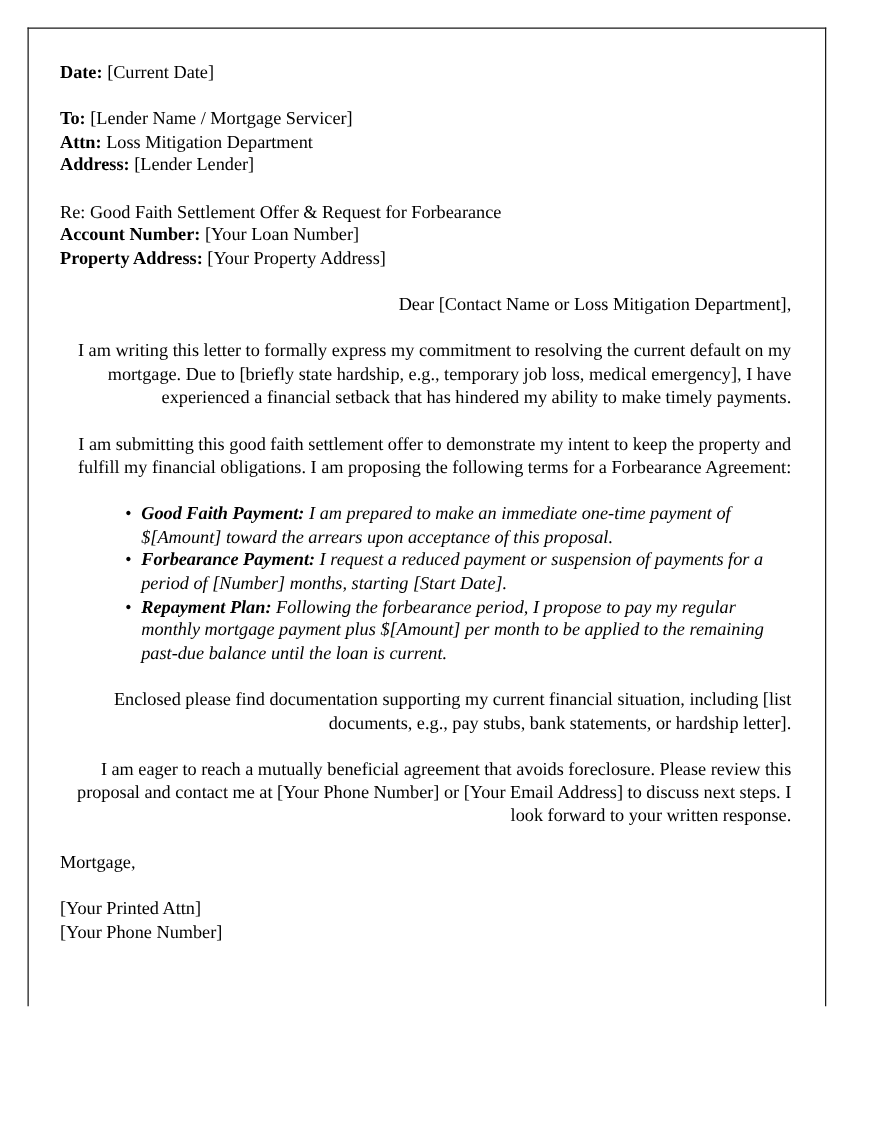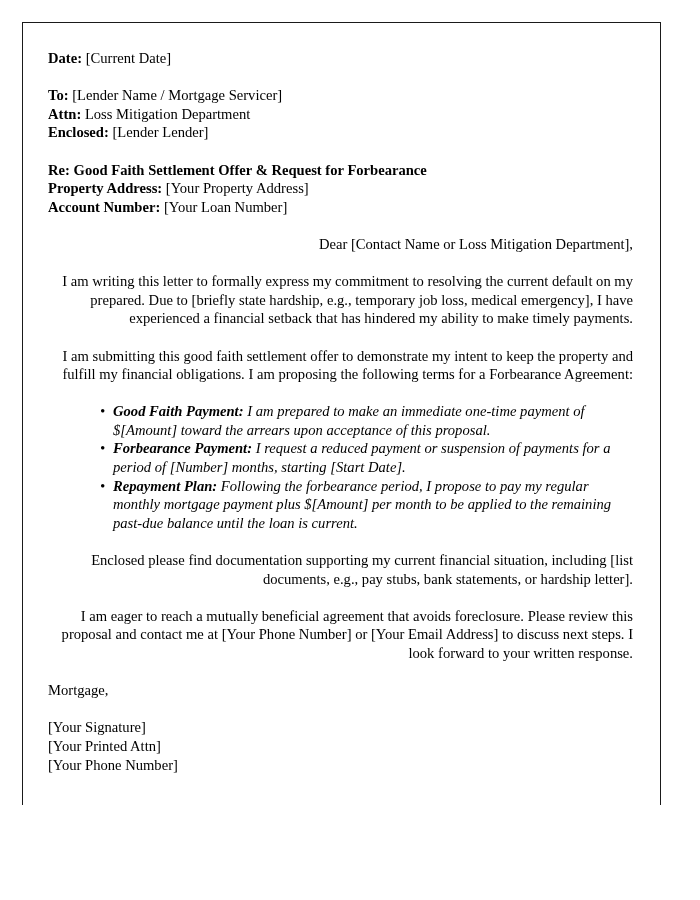--- a/index.html
+++ b/index.html
@@ -52,21 +52,21 @@
     margin: 0 0 18.6px 0;
     text-align: right;
   }
 
   .label {
     font-weight: bold;
     margin-top: 28px;
   }
 
   .subject-line {
-    font-weight: bold;
+    font-weight: normal;
   }
 
   ul.terms {
     margin: 0 0 18.6px 0;
     padding: 0 0 0 53px;
     list-style: none;
     font-style: italic;
   }
 
   ul.terms > li {
@@ -104,40 +104,40 @@
     <div class="block">
       <div class="letter-line">
         <span class="label">To:</span>
         <span>[Lender Name / Mortgage Servicer]</span>
       </div>
       <div class="letter-line">
         <span class="label">Attn:</span>
         <span>Loss Mitigation Department</span>
       </div>
       <div class="letter-line">
-        <span class="label">Enclosed:</span>
+        <span class="label">Address:</span>
         <span>[Lender Lender]</span>
       </div>
     </div>
 
     <div class="block">
       <div class="letter-line subject-line">Re: Good Faith Settlement Offer &amp; Request for Forbearance</div>
       <div class="letter-line">
+        <span class="label">Account Number:</span>
+        <span>[Your Loan Number]</span>
+      </div>
+      <div class="letter-line">
         <span class="label">Property Address:</span>
         <span>[Your Property Address]</span>
-      </div>
-      <div class="letter-line">
-        <span class="label">Account Number:</span>
-        <span>[Your Loan Number]</span>
       </div>
     </div>
 
     <div class="letter-para">Dear [Contact Name or Loss Mitigation Department],</div>
 
-    <div class="letter-para">I am writing this letter to formally express my commitment to resolving the current default on my prepared. Due to [briefly state hardship, e.g., temporary job loss, medical emergency], I have experienced a financial setback that has hindered my ability to make timely payments.</div>
+    <div class="letter-para">I am writing this letter to formally express my commitment to resolving the current default on my mortgage. Due to [briefly state hardship, e.g., temporary job loss, medical emergency], I have experienced a financial setback that has hindered my ability to make timely payments.</div>
 
     <div class="letter-para">I am submitting this good faith settlement offer to demonstrate my intent to keep the property and fulfill my financial obligations. I am proposing the following terms for a Forbearance Agreement:</div>
 
     <ul class="terms">
       <li>
         <span class="label">Good Faith Payment:</span><span class="bullet-text"> I am prepared to make an immediate one-time payment of $[Amount] toward the arrears upon acceptance of this proposal.</span>
       </li>
       <li>
         <span class="label">Forbearance Payment:</span><span class="bullet-text"> I request a reduced payment or suspension of payments for a period of [Number] months, starting [Start Date].</span>
       </li>
@@ -148,19 +148,18 @@
 
     <div class="letter-para">Enclosed please find documentation supporting my current financial situation, including [list documents, e.g., pay stubs, bank statements, or hardship letter].</div>
 
     <div class="letter-para">I am eager to reach a mutually beneficial agreement that avoids foreclosure. Please review this proposal and contact me at [Your Phone Number] or [Your Email Address] to discuss next steps. I look forward to your written response.</div>
 
     <div class="block">
       <div class="letter-line">Mortgage,</div>
     </div>
 
     <div class="block signoff-block">
-      <div class="letter-line">[Your Signature]</div>
       <div class="letter-line">[Your Printed Attn]</div>
       <div class="letter-line">[Your Phone Number]</div>
     </div>
 
   </div>
 </div>
 
 </body></html>

